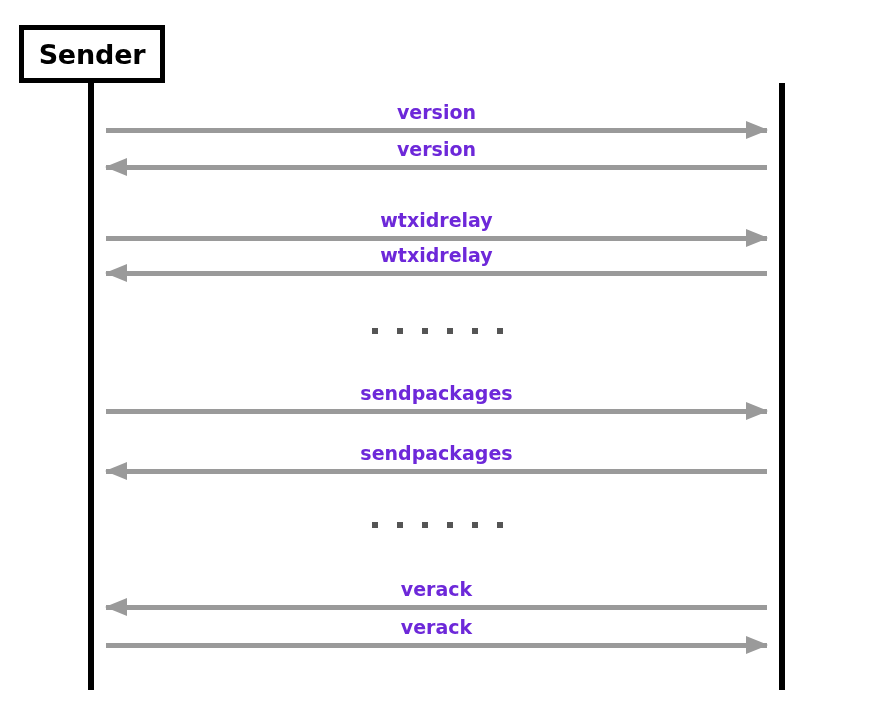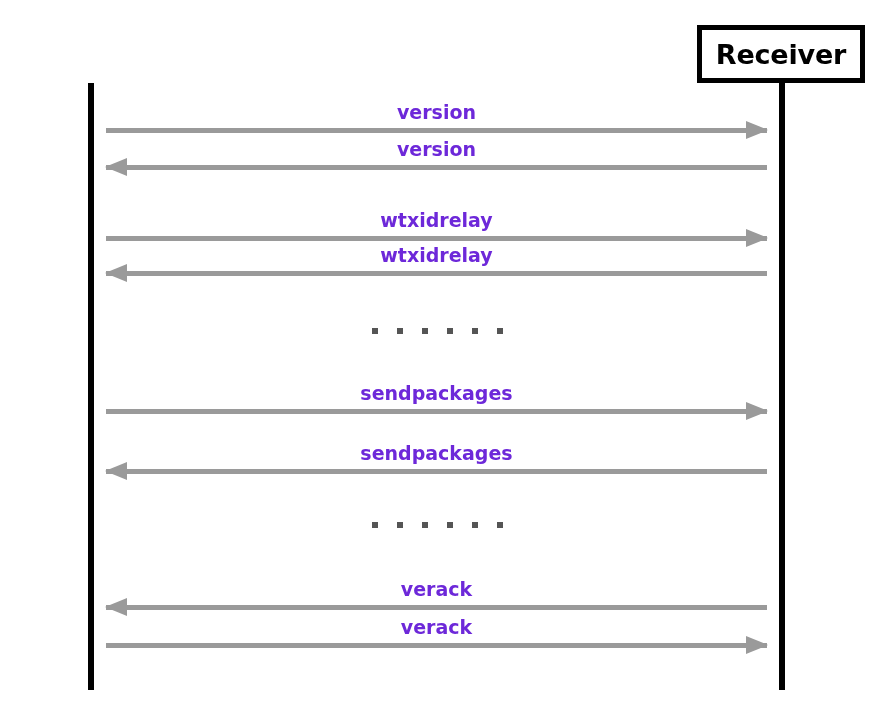--- a/index.html
+++ b/index.html
@@ -99,25 +99,25 @@
     width: 6px;
     height: 6px;
     background: #555555;
   }
 </style>
 </head>
 <body>
 
 <div id="diagram">
 
+  <div class="participant-box" id="box-sender" style="left: 19px; top: 25px; width: 146px; height: 58px;">
+    <span class="participant-label">Sender</span>
+  </div>
   <div class="lifeline" id="lifeline-sender" style="left: 88px; top: 83px; height: 607px;"></div>
 
-  <div class="participant-box" id="box-receiver" style="left: 697px; top: 25px; width: 168px; height: 58px;">
-    <span class="participant-label">Receiver</span>
-  </div>
   <div class="lifeline" id="lifeline-receiver" style="left: 779px; top: 83px; height: 607px;"></div>
 
   <div id="messages-layer">
       <div class="message" style="left: 106px; top: 128px; width: 661px;">
         <div class="message-line" style="width: 661px;"></div>
         <div class="arrowhead right"></div>
         <div class="message-label">version</div>
       </div>
       <div class="message" style="left: 106px; top: 165px; width: 661px;">
         <div class="message-line" style="width: 661px;"></div>

